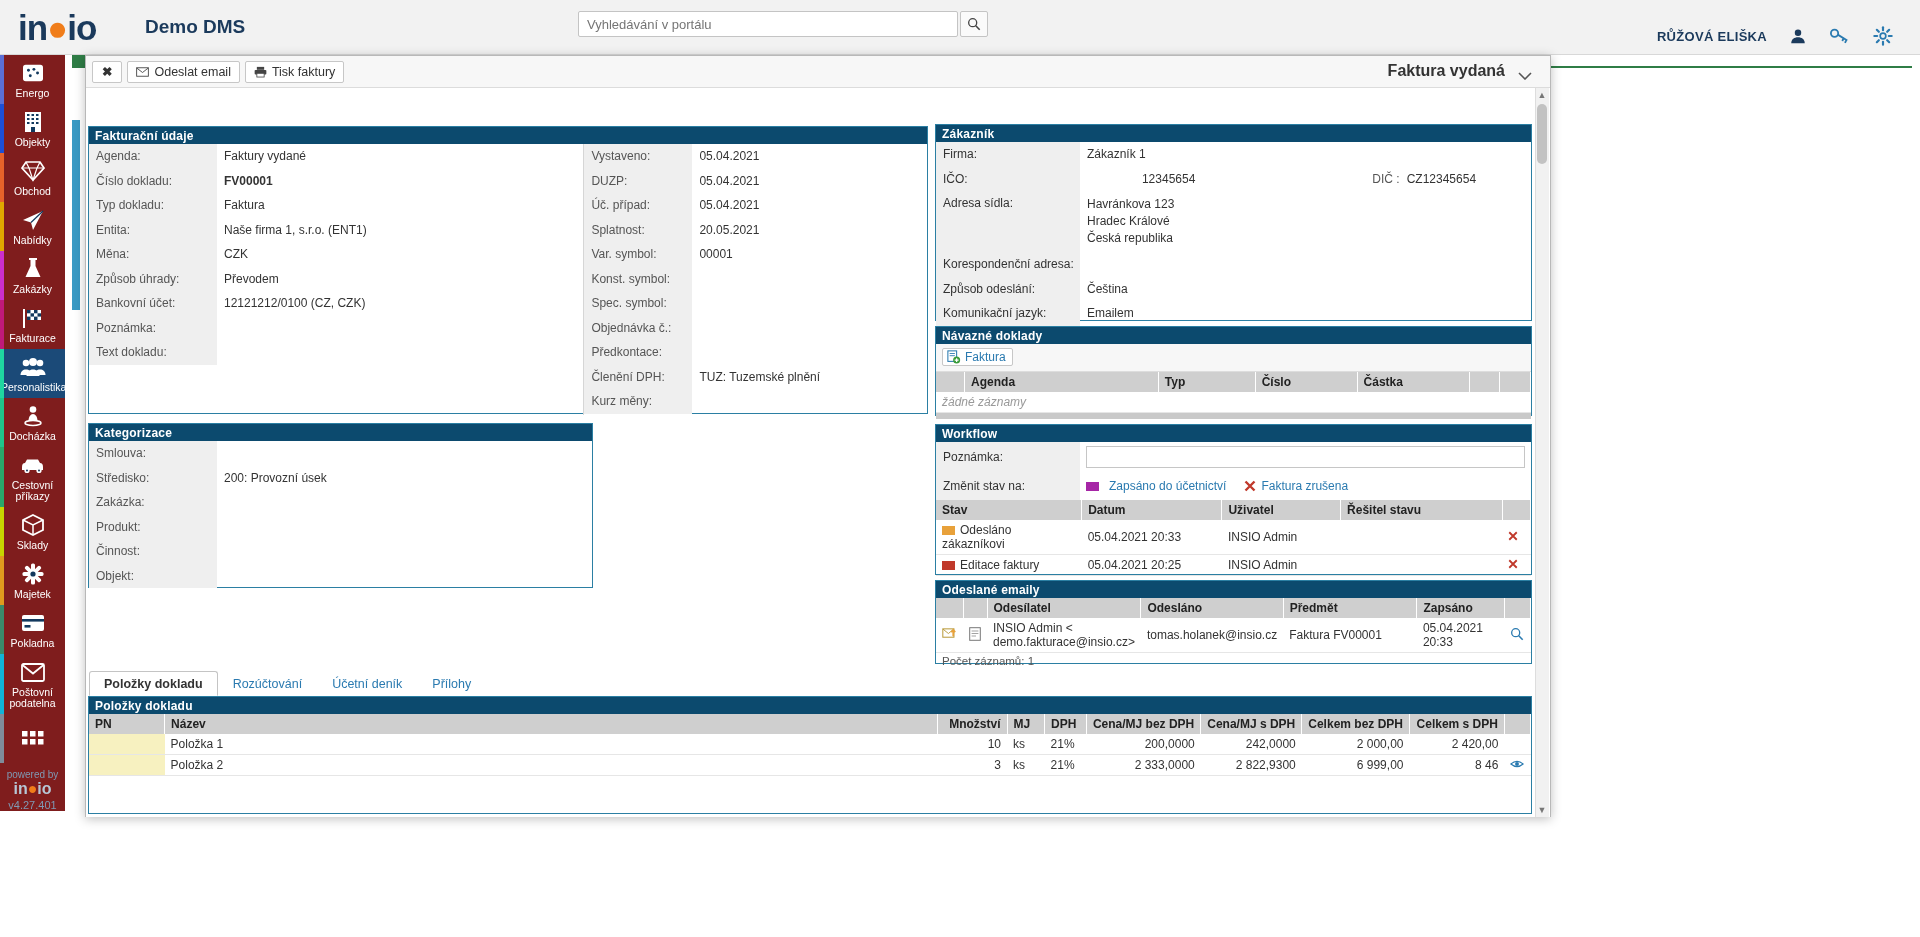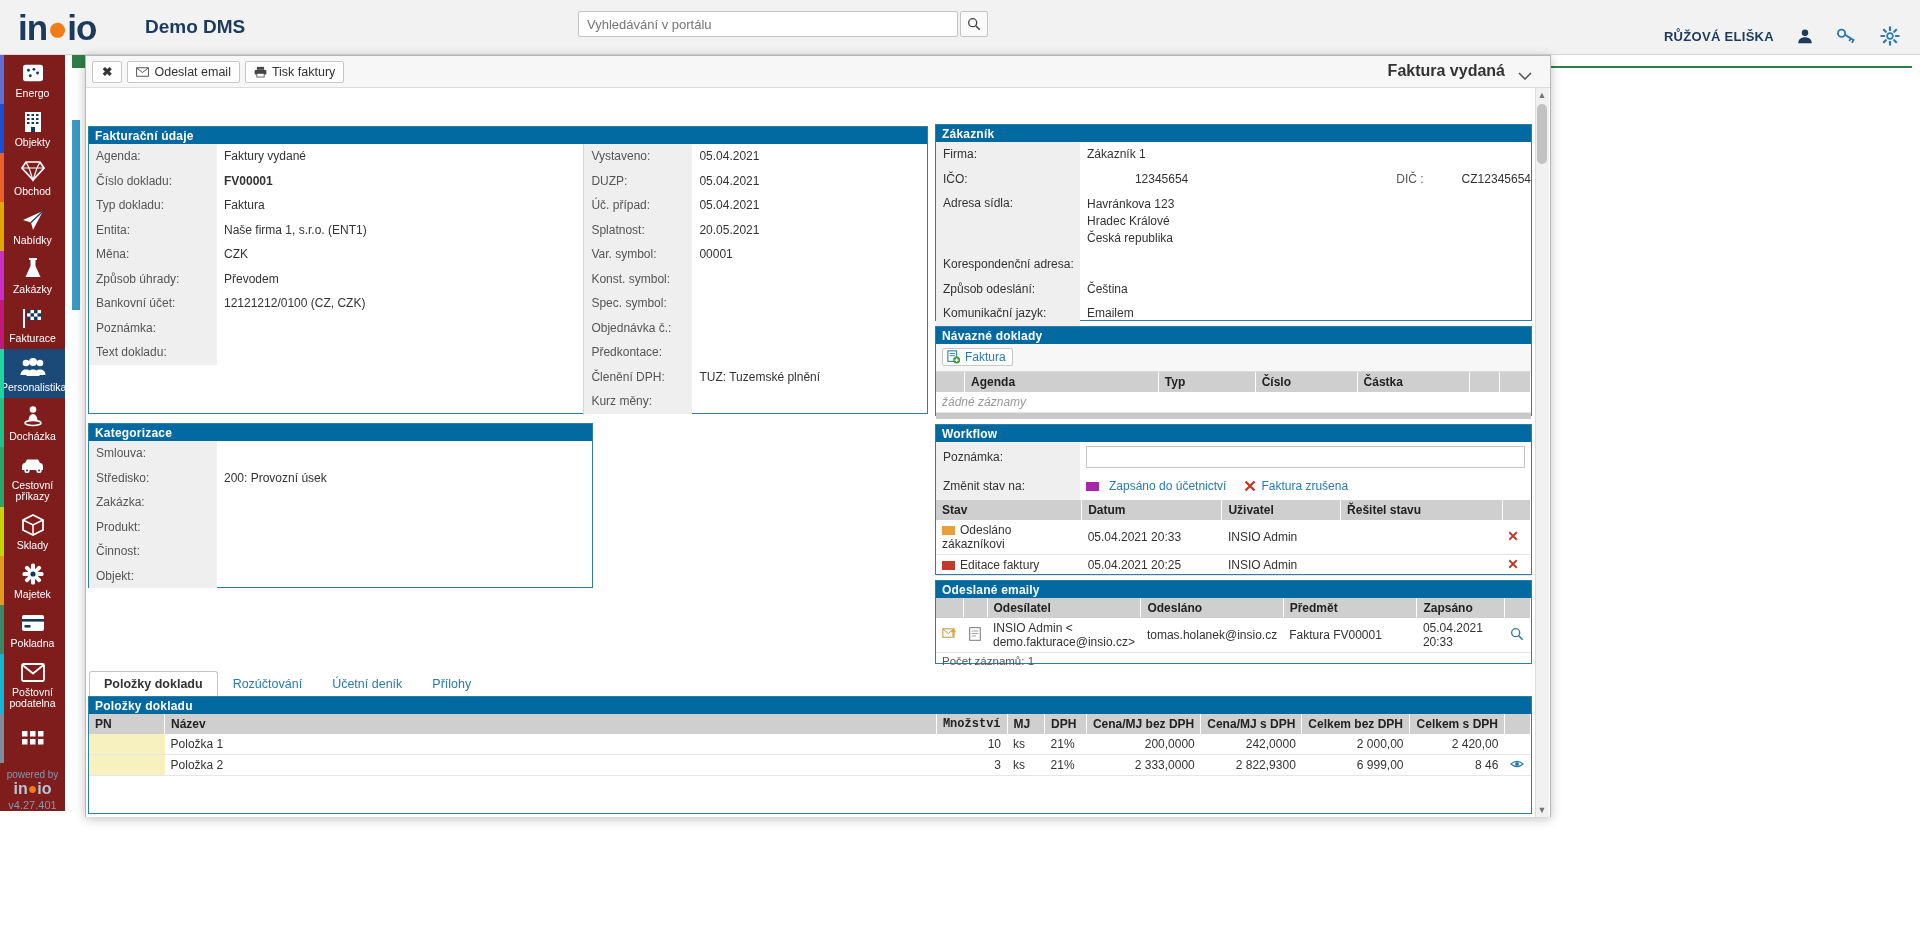--- a/index.html
+++ b/index.html
@@ -26,21 +26,21 @@
   }
   .search-box input {
     width:100%; height:100%; border:0; outline:0; padding:0 8px;
     font-family:"Liberation Sans", sans-serif; font-size:13px; color:#555; background:transparent;
   }
   .search-btn {
     position:absolute; left:960px; top:11px; width:28px; height:26px;
     border:1px solid #c4c4c4; background:#fafafa; border-radius:2px;
     display:flex; align-items:center; justify-content:center; cursor:pointer;
   }
-  .right-tools { position:absolute; right:20px; top:0; height:72px; display:flex; align-items:center; gap:22px; }
+  .right-tools { position:absolute; right:27px; top:0; height:72px; display:flex; align-items:center; gap:22px; }
   .user-name { font-size:13px; font-weight:bold; color:#1b3a5c; letter-spacing:.3px; }
 
   
   #sidebar {
     position:absolute; left:0; top:55px; width:65px; height:756px;
     background:#7f1d1d; overflow:hidden;
   }
   .side-item {
     position:relative; width:65px; min-height:49px; padding:6px 2px 5px 2px;
     display:flex; flex-direction:column; align-items:center; justify-content:center;
@@ -78,21 +78,21 @@
   }
   .mbtn.x { padding:0 9px; font-weight:bold; }
   .modal-title { position:absolute; right:45px; top:6px; font-size:16px; font-weight:bold; color:#333; }
   .modal-caret { position:absolute; right:18px; top:10px; cursor:pointer; }
 
   #modal-body { position:relative; width:100%; height:729px; background:#fff; overflow:hidden; }
 
   
   .panel { position:absolute; border:1px solid #2b7fa3; background:#fff; }
   .panel-hd {
-    height:17px; background:#0369a1; color:#fff; font-size:12px; font-weight:bold;
+    height:17px; background:#0c4a6e; color:#fff; font-size:12px; font-weight:bold;
     display:flex; align-items:center; padding:0 6px; letter-spacing:.2px;
   }
   .lbl-col { background:#efefef; }
   .row { height:24.5px; display:flex; align-items:center; font-size:12px; }
   .row .lb { width:128px; background:#efefef; height:100%; display:flex; align-items:center; padding-left:7px; color:#555; }
   .row .vl { padding-left:7px; color:#333; }
 
   
   table.g { width:100%; border-collapse:collapse; font-size:12px; }
   table.g th {
@@ -534,21 +534,21 @@
               <span class="vl">Způsob odeslání:</span>
             </div>
           <div class="row">
               <span class="vl">Komunikační jazyk:</span>
             </div>
         </div>
         <div style="flex:1;">
           <div class="row">
               <a class="vl lnk" href="#">Zákazník 1</a>
             </div>
-          <div class="row" style="justify-content:flex-end;gap:31px;">
+          <div class="row" style="justify-content:center;">
             <span class="vl">12345654</span>
             <span class="vl" style="margin-left:170px; color:#555;">DIČ :</span>
             <span class="vl">CZ12345654</span>
           </div>
           <div class="row" style="height:61px; align-items:flex-start; padding-top:5px;">
             <div class="vl" id="cust-addr">
                 <div style="line-height: 17px;">Havránkova 123</div>
                 <div style="line-height: 17px;">Hradec Králové</div>
                 <div style="line-height: 17px;">Česká republika</div>
               </div>
@@ -719,21 +719,21 @@
         </div>
       </div>
 
     <div class="panel" style="left:2px; top:608px; width:1444px; height:118px;">
       <div class="panel-hd">Položky dokladu</div>
       <table class="g">
         <thead>
             <tr id="it-head">
               <th style="width: 78px; text-align: left;">PN</th>
               <th style="width: 810px; text-align: left;">Název</th>
-              <th style="width: 70px; text-align: left; font-family: Liberation Mono, monospace;">Množství</th>
+              <th style="width: 70px; text-align: right;">Množství</th>
               <th style="width: 38px; text-align: left;">MJ</th>
               <th style="width: 42px; text-align: left;">DPH</th>
               <th style="width: 100px; text-align: right;">Cena/MJ bez DPH</th>
               <th style="width: 95px; text-align: left;">Cena/MJ s DPH</th>
               <th style="width: 100px; text-align: right;">Celkem bez DPH</th>
               <th style="width: 95px; text-align: right;">Celkem s DPH</th>
               <th style="width: 26px; text-align: left;"></th>
             </tr>
           </thead>
         <tbody id="it-body">

